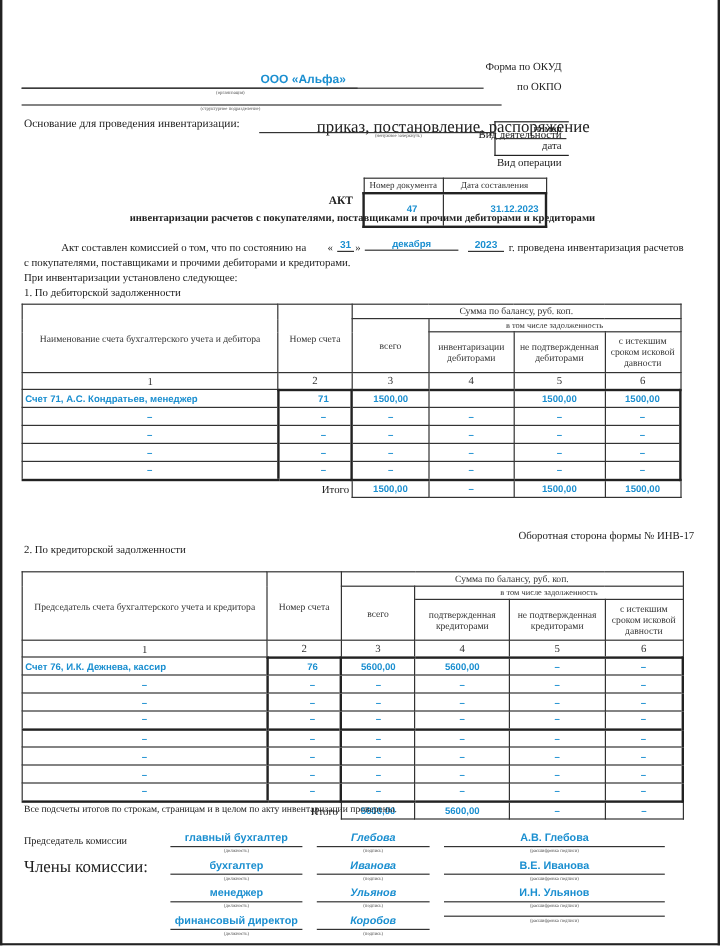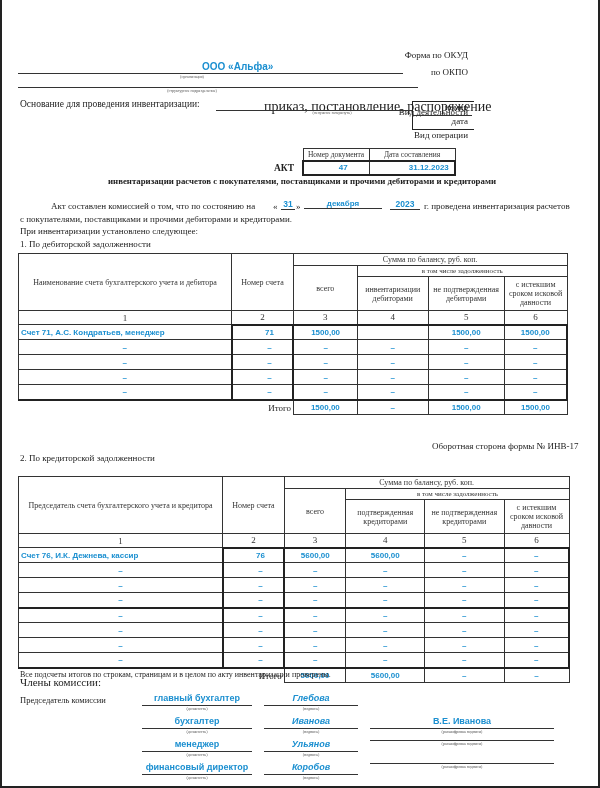--- a/index.html
+++ b/index.html
@@ -41,21 +41,21 @@
 
   <div class="lbl" style="left:380px;top:50px;width:86px;">Форма по ОКУД</div>
   <div class="lbl" style="left:380px;top:67px;width:86px;">по ОКПО</div>
   <div class="lbl" style="left:360px;top:107px;width:106px;">Вид деятельности</div>
   <div class="smallbox" style="left:410px;top:101px;width:62px;height:29px;border-right:none;"></div>
   <div class="line" style="left:410px;top:115px;width:60px;"></div>
   <div class="lbl" style="left:410px;top:102px;width:56px;">номер</div>
   <div class="lbl" style="left:410px;top:116px;width:56px;">дата</div>
   <div class="lbl" style="left:380px;top:130px;width:86px;">Вид операции</div>
 
-  <div class="abs blue" style="left:200px;top:61px;font-size:10px;">ООО «Альфа»</div>
+  <div class="abs blue" style="left:215px;top:61px;font-size:10px;">ООО «Альфа»</div>
   <div class="line" style="left:16px;top:73px;width:280px;"></div>
   <div class="line" style="left:296px;top:73px;width:0;"></div>
   <div class="line" style="left:296px;top:73px;width:0;"></div>
   <div class="tiny" style="left:160px;top:74px;width:60px;">(организация)</div>
   <div class="line" style="left:16px;top:87px;width:400px;"></div>
   <div class="line" style="left:16px;top:73px;width:385px;"></div>
   <div class="tiny" style="left:150px;top:88px;width:80px;">(структурное подразделение)</div>
 
   <div class="abs" style="left:18px;top:99px;font-size:9.5px;">Основание для проведения инвентаризации:</div>
   <div class="abs" style="left:262px;top:99px;font-size:14px;">приказ, постановление, распоряжение</div>
@@ -63,21 +63,21 @@
   <div class="tiny" style="left:300px;top:110px;width:60px;">(ненужное зачеркнуть)</div>
 
   <table style="left:300px;top:148px;width:154px;">
     <tbody>
         <tr>
       <td style="height:12px;font-size:7.5px;">Номер документа</td>
       <td style="height:12px;font-size:7.5px;">Дата составления</td>
     </tr>
     <tr class="val">
       <td class="thick-l thick-b thick-t" style="height:13px;">47</td>
-      <td class="thick-r thick-b thick-t" style="height:14px;padding-left:36px;">31.12.2023</td>
+      <td class="thick-r thick-b thick-t" style="height:28px;padding-left:36px;">31.12.2023</td>
     </tr>
   </tbody>
     </table>
   <div class="abs" style="left:272px;top:163px;font-weight:bold;font-size:9.5px;">АКТ</div>
   <div class="abs" style="left:0;top:176px;width:600px;text-align:center;font-weight:bold;font-size:8.8px;">инвентаризации расчетов с покупателями, поставщиками и прочими дебиторами и кредиторами</div>
 
   <div class="abs" style="left:49px;top:201px;font-size:9px;">Акт составлен комиссией о том, что по состоянию на</div>
   <div class="abs" style="left:271px;top:201px;font-size:9px;">«</div>
   <div class="abs blue" style="left:279px;top:199px;width:14px;text-align:center;font-size:8.5px;border-bottom:1px solid #333;">31</div>
   <div class="abs" style="left:294px;top:201px;font-size:9px;">»</div>
@@ -276,33 +276,38 @@
       <td>5600,00</td>
       <td>5600,00</td>
       <td>–</td>
       <td>–</td>
     </tr>
   </tbody>
     </table>
 
   <div class="abs" style="left:18px;top:670px;font-size:8px;">Все подсчеты итогов по строкам, страницам и в целом по акту инвентаризации проверены.</div>
   <div class="abs" style="left:18px;top:695px;font-size:8.5px;">Председатель комиссии</div>
-  <div class="abs" style="left:18px;top:676px;font-size:11px;">Члены комиссии:</div>
+  <div class="abs" style="left:18px;top:716px;font-size:14px;">Члены комиссии:</div>
 
   <div class="sig-row" style="top:693px;">
     <div class="sig-field" style="left:140px;width:110px;">
       <div class="v">главный бухгалтер</div>
       <div class="ln"></div>
       <div class="cap">(должность)</div>
     </div>
     <div class="sig-field" style="left:262px;width:94px;">
       <div class="v it">Глебова</div>
       <div class="ln"></div>
       <div class="cap">(подпись)</div>
     </div>
+    <div class="sig-field" style="left:368px;width:184px;">
+      <div class="v">А.В. Глебова</div>
+      <div class="ln"></div>
+      <div class="cap">(расшифровка подписи)</div>
+    </div>
   </div>
 
   <div class="sig-row" style="top:716px;">
     <div class="sig-field" style="left:140px;width:110px;">
       <div class="v">бухгалтер</div>
       <div class="ln"></div>
       <div class="cap">(должность)</div>
     </div>
     <div class="sig-field" style="left:262px;width:94px;">
       <div class="v it">Иванова</div>
@@ -321,20 +326,21 @@
       <div class="v">менеджер</div>
       <div class="ln"></div>
       <div class="cap">(должность)</div>
     </div>
     <div class="sig-field" style="left:262px;width:94px;">
       <div class="v it">Ульянов</div>
       <div class="ln"></div>
       <div class="cap">(подпись)</div>
     </div>
     <div class="sig-field" style="left:368px;width:184px;">
+      <div class="v">И.Н. Ульянов</div>
       <div class="ln"></div>
       <div class="cap">(расшифровка подписи)</div>
     </div>
   </div>
 
   <div class="sig-row" style="top:762px;">
     <div class="sig-field" style="left:140px;width:110px;">
       <div class="v">финансовый директор</div>
       <div class="ln"></div>
       <div class="cap">(должность)</div>

